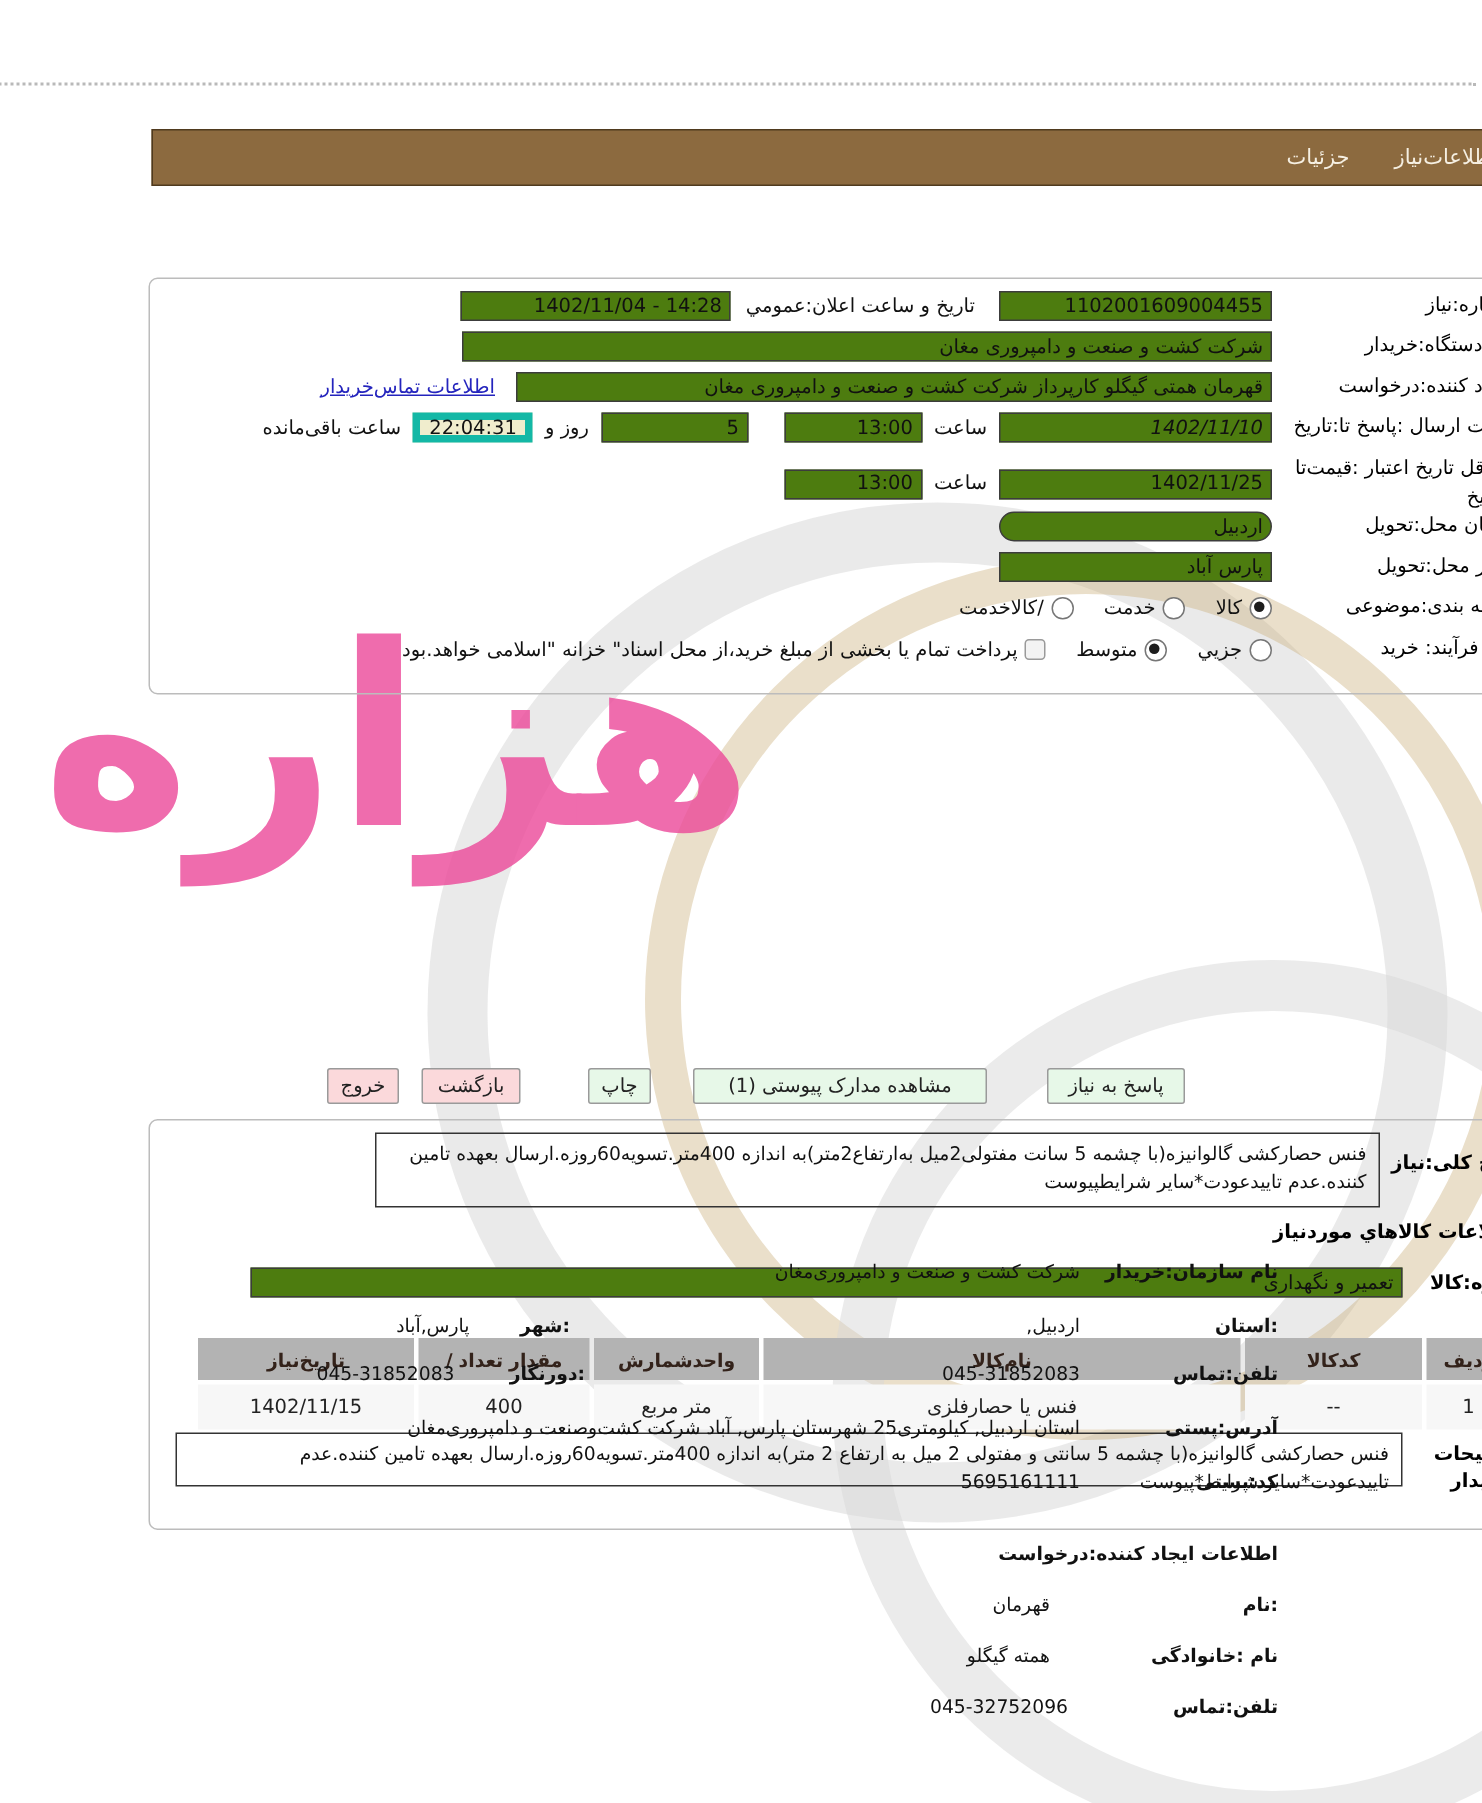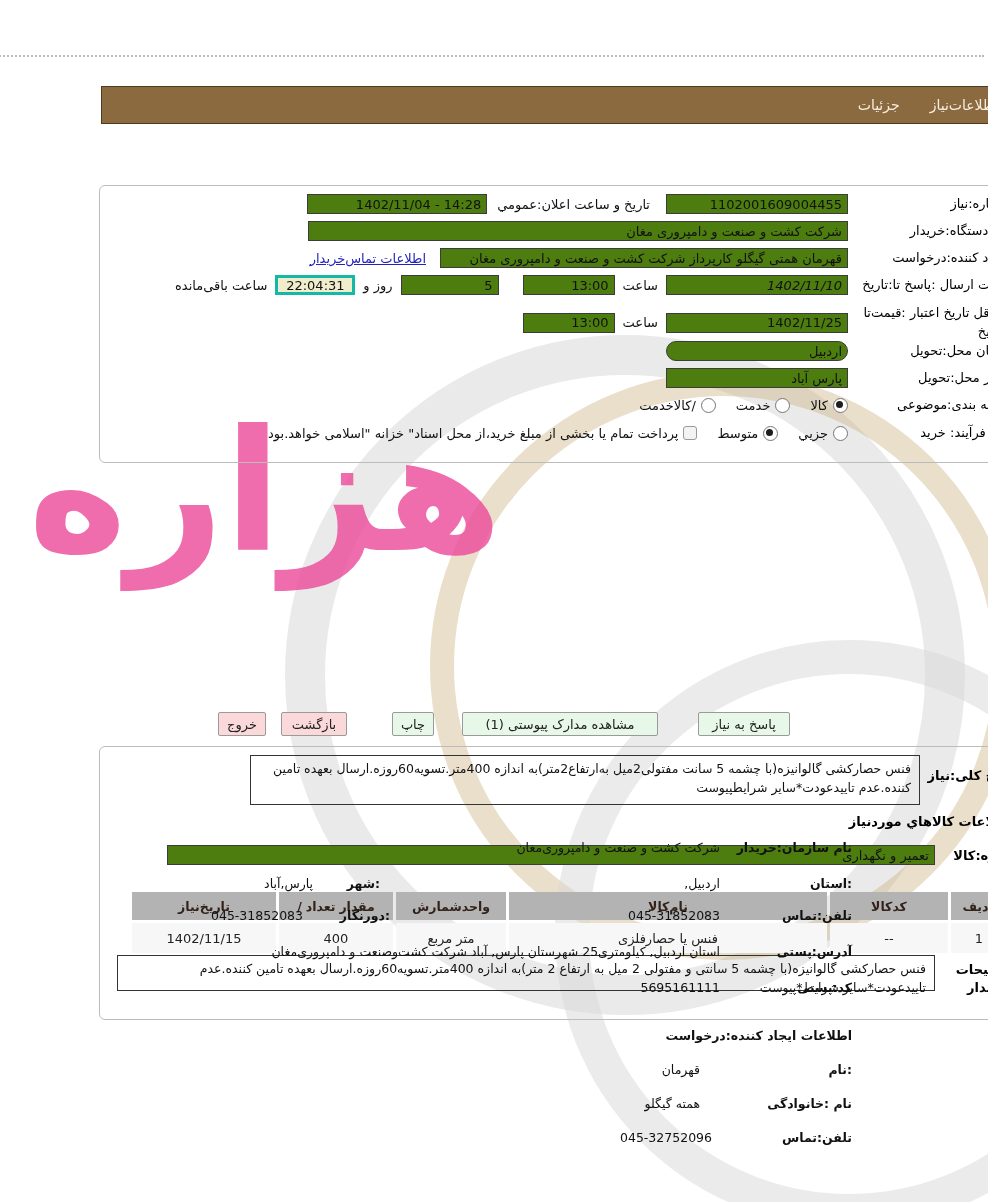--- a/index.html
+++ b/index.html
@@ -28,21 +28,21 @@
   .tab{cursor:default;}
   
   .panel{border:1px solid #bcbcbc;border-radius:6px;background:transparent;}
   .box1{left:33px;top:145px;width:920px;height:276px;}
   .box2{left:33px;top:428px;width:920px;height:272px;}
   
   .frow{position:absolute;right:12px;left:10px;display:flex;direction:rtl;align-items:center;}
   .flabel{width:160px;flex-shrink:0;font-size:13px;color:#000;line-height:1.45;}
   .ibox{height:20px;border:1px solid #3c3c3c;background:#4d7c0f;box-sizing:border-box;
     display:flex;align-items:center;padding:0 5px;font-size:13px;direction:rtl;}
-  .cream{background:#f0edcd;border:3px solid #14b8a6;justify-content:center;}
+  .cream{background:#f0edcd;border:5px solid #14b8a6;justify-content:center;}
   .sm-label{margin-right:8px;white-space:nowrap;}
   .link{color:#2424bd;text-decoration:underline;cursor:pointer;white-space:nowrap;}
   .radio{width:13px;height:13px;border:1px solid #767676;border-radius:50%;background:#fff;position:relative;flex-shrink:0;}
   .radio.sel::after{content:"";position:absolute;left:2px;top:2px;width:7px;height:7px;border-radius:50%;background:#1d1d1d;}
   .checkbox{width:12px;height:12px;border:1px solid #9a9a9a;border-radius:3px;background:#f3f3f3;flex-shrink:0;}
   .rlabel{margin-right:5px;margin-left:20px;white-space:nowrap;}
   .ltr{direction:ltr;unicode-bidi:isolate;}
   
   .sec-label{position:absolute;font-weight:bold;color:#000;font-size:13px;line-height:1.35;}
   .descbox{position:absolute;border:1px solid #333;background:transparent;box-sizing:border-box;
@@ -87,21 +87,21 @@
     <div class="ibox" style="width:180px;margin-right:10px;">14:28 - 1402/11/04</div>
   </div>
 
   <div class="frow" style="top:35px;">
     <span class="flabel">نام دستگاه:خریدار</span>
     <div class="ibox" style="width:540px;">شرکت کشت و صنعت و دامپروری مغان</div>
   </div>
 
   <div class="frow" style="top:62px;">
     <span class="flabel">ایجاد کننده:درخواست</span>
-    <div class="ibox" style="width:408px;">قهرمان همتی گیگلو کارپرداز شرکت کشت و صنعت و دامپروری مغان</div>
+    <div class="ibox" style="width:504px;">قهرمان همتی گیگلو کارپرداز شرکت کشت و صنعت و دامپروری مغان</div>
     <span class="link" style="margin-right:14px;">اطلاعات تماس‌خریدار</span>
   </div>
 
   <div class="frow" style="top:89px;">
     <span class="flabel">مهلت ارسال :پاسخ تا:تاریخ</span>
     <div class="ibox" style="width:182px;font-style:italic;">1402/11/10</div>
     <span class="sm-label">ساعت</span>
     <div class="ibox" style="width:92px;margin-right:8px;">13:00</div>
     <div class="ibox" style="width:98px;margin-right:24px;">5</div>
     <span class="sm-label">روز و</span>

